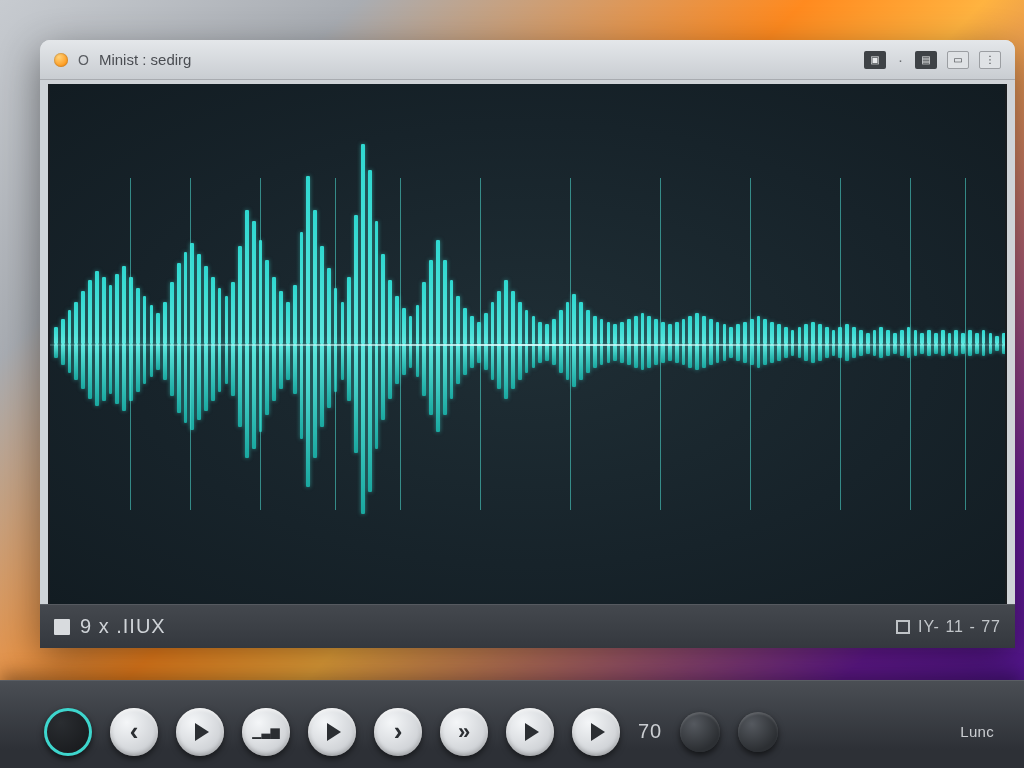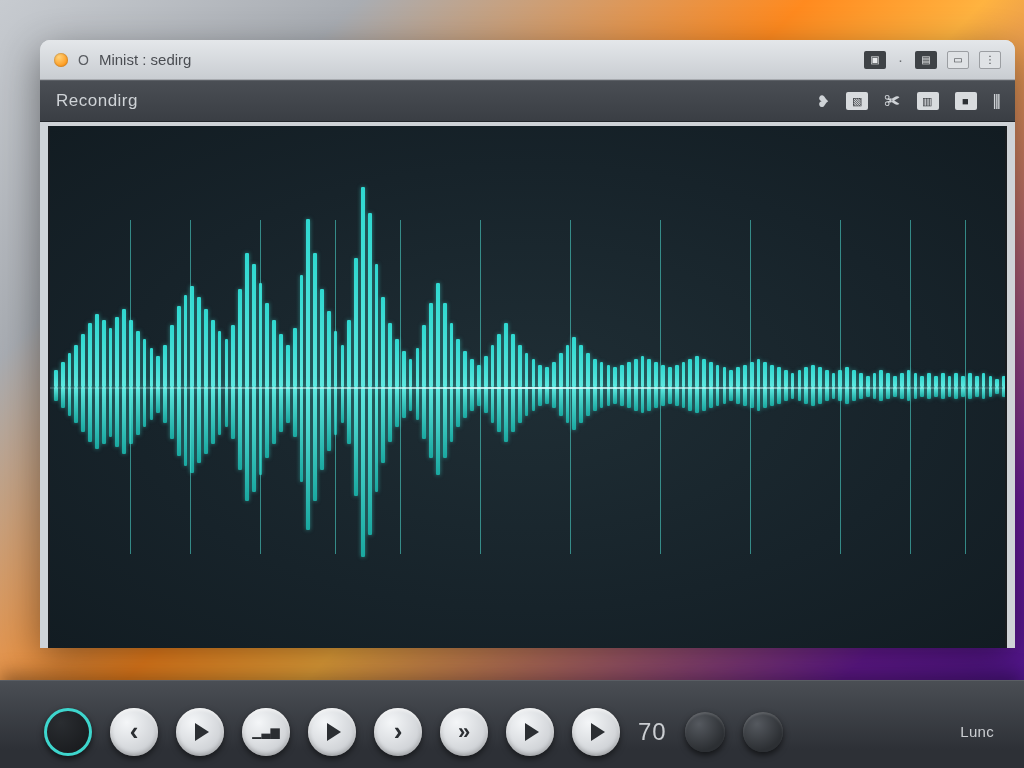--- a/index.html
+++ b/index.html
@@ -182,21 +182,21 @@
     background: radial-gradient(circle at 35% 30%, #2a2d31, #1a1c1f 70%);
     box-shadow: 0 3px 6px rgba(0,0,0,0.6), inset 0 0 0 3px #3ed6cd, inset 0 2px 2px rgba(255,255,255,0.1);
   }
   .tbtn.darkknob {
     background: radial-gradient(circle at 35% 30%, #55595f, #2c2f33 70%);
     box-shadow: 0 3px 6px rgba(0,0,0,0.6), inset 0 2px 2px rgba(255,255,255,0.15);
     width:40px; height:40px;
   }
   .dock .spacer { flex:1; }
   .dock-label { color:#cbced2; font-size:15px; letter-spacing:0.3px; }
-  .dock-num { color:#cbced2; font-size:24px; letter-spacing:1px;text-align:right; }
+  .dock-num { color:#cbced2; font-size:20px; letter-spacing:1px;text-align:right; }
   .play-tri {
     width:0; height:0;
     border-left: 14px solid #2b2e32;
     border-top: 9px solid transparent;
     border-bottom: 9px solid transparent;
     margin-left:3px;
   }
   .back-arr::before { content:"‹"; font-size:26px; font-weight:bold;}
   .fwd-arr::before  { content:"›"; font-size:26px; font-weight:bold;}
   .ff-arr::before   { content:"»"; font-size:22px; font-weight:bold;}
@@ -212,30 +212,20 @@
     <span class="title-o">O</span>
     <span>Minist : sedirg</span>
     <div class="spacer"></div>
     <div class="title-icon">▣</div>
     <span class="title-dot">·</span>
     <div class="title-icon">▤</div>
     <div class="title-icon light">▭</div>
     <div class="title-icon light">⋮</div>
   </div>
 
-  <div class="secondbar">
-    <span>Recondirg</span>
-    <div class="spacer"></div>
-    <span class="sb-glyph">❥</span>
-    <div class="sb-icon">▧</div>
-    <span class="sb-glyph">✀</span>
-    <div class="sb-icon">▥</div>
-    <div class="sb-icon">■</div>
-    <span class="sb-glyph" style="letter-spacing:-2px;">|||</span>
-  </div>
 
 
   <div class="wave-area">
     <div class="bars" id="wave-bars">
         <div class="bar" style="left: 4px; height: 16.8px; width: 3.75179px;"></div>
         <div class="bar mirror" style="left: 4px; height: 14.28px; width: 3.75179px;"></div>
         <div class="bar" style="left: 10.8214px; height: 25.2px; width: 3.75179px;"></div>
         <div class="bar mirror" style="left: 10.8214px; height: 21.42px; width: 3.75179px;"></div>
         <div class="bar" style="left: 17.6429px; height: 33.6px; width: 3.75179px;"></div>
         <div class="bar mirror" style="left: 17.6429px; height: 28.56px; width: 3.75179px;"></div>
@@ -523,20 +513,29 @@
         <div class="spike" style="left: 610px;"></div>
         <div class="spike" style="left: 700px;"></div>
         <div class="spike" style="left: 790px;"></div>
         <div class="spike" style="left: 860px;"></div>
         <div class="spike" style="left: 915px;"></div>
       </div>
     <div class="centerline"></div>
   </div>
 
 
+  <div class="statusbar">
+    <div class="status-stop"></div>
+    <span>9 x  .IIUX</span>
+    <div class="spacer"></div>
+    <div class="status-right">
+      <div class="sr-box"></div>
+      <span>IY- 11 - 77</span>
+    </div>
+  </div>
 
 </div>
 
 <div class="dock">
   <div class="tbtn ring"></div>
   <div class="tbtn">
       <span class="back-arr"></span>
     </div>
   <div class="tbtn">
       <div class="play-tri"></div>

